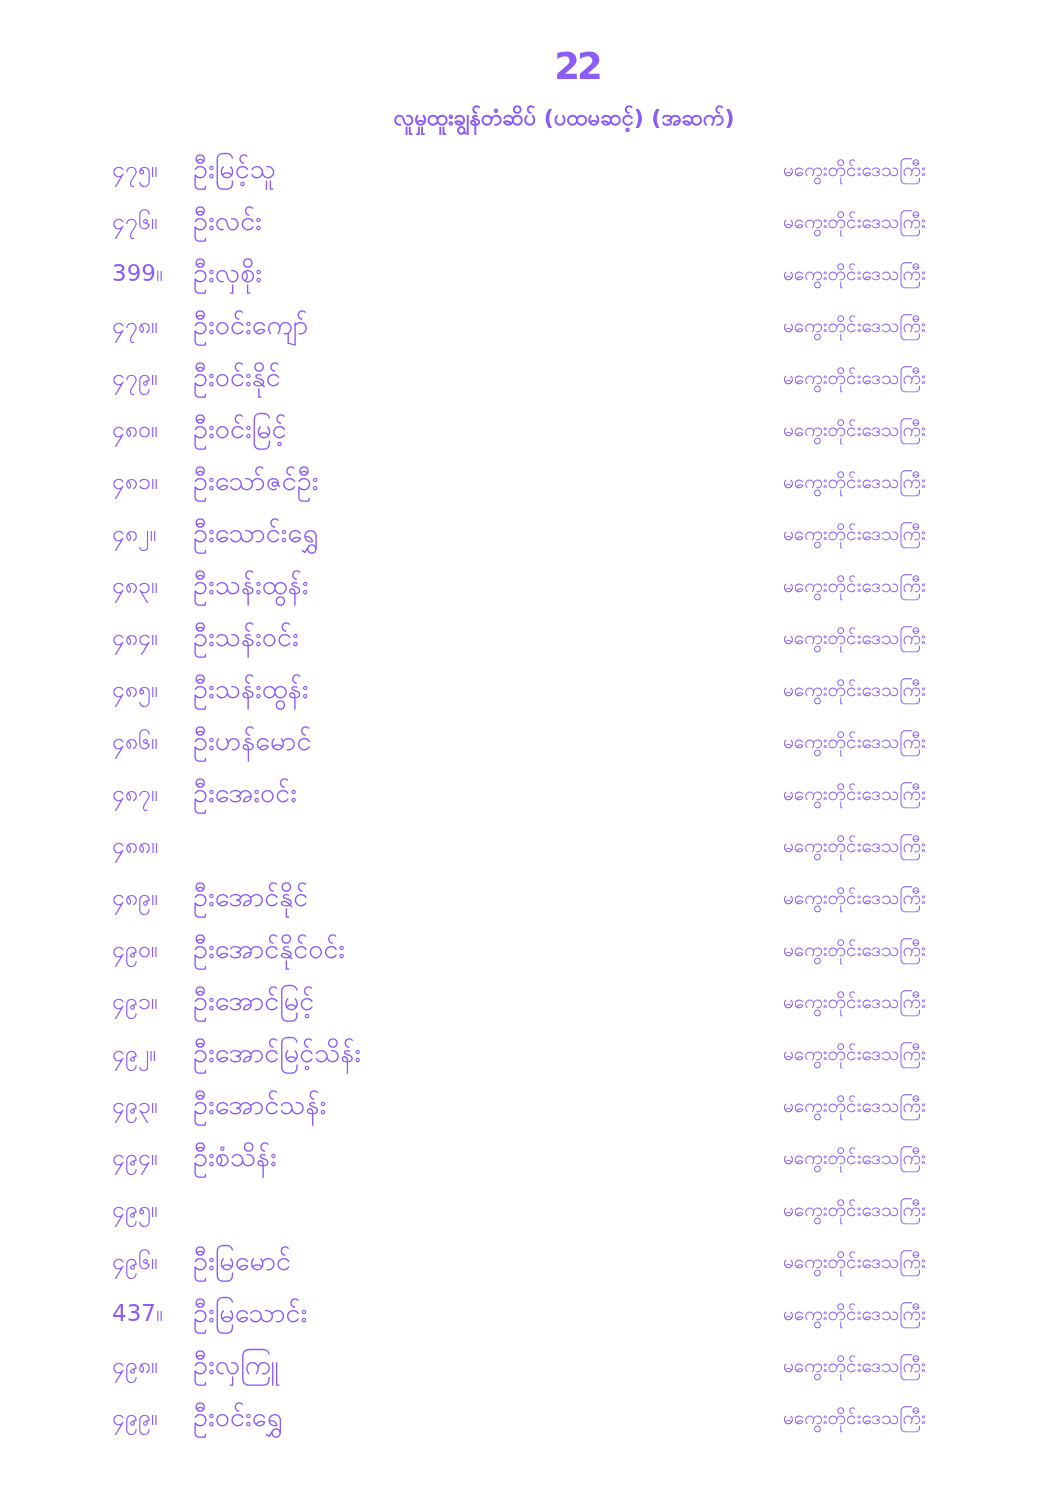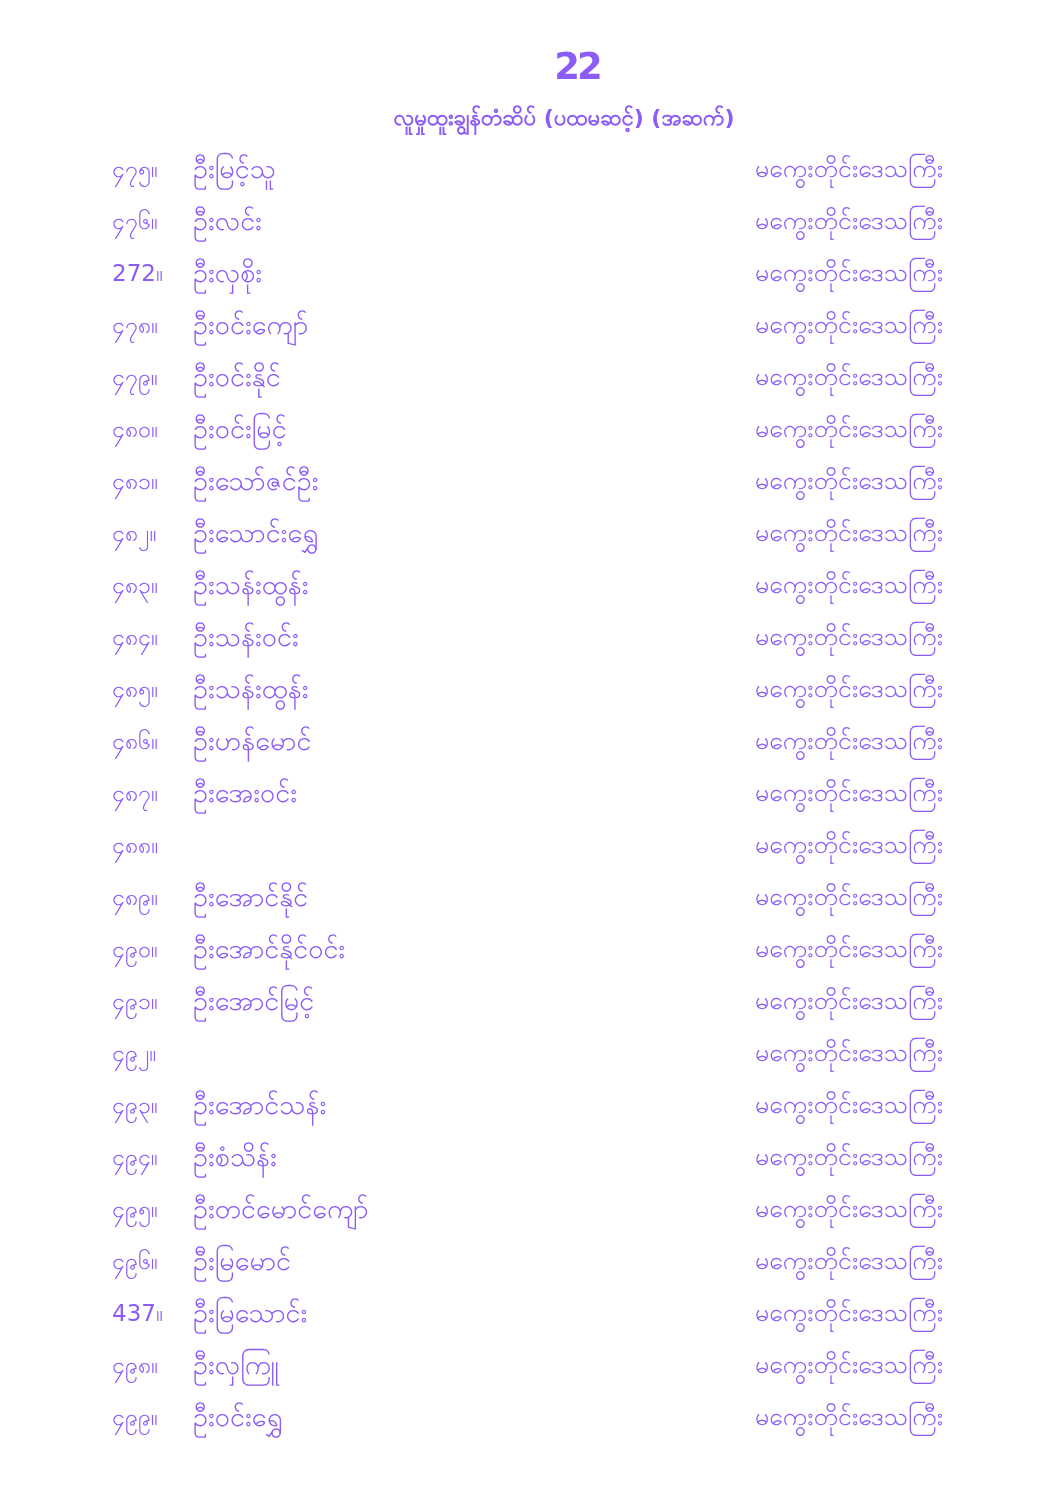--- a/index.html
+++ b/index.html
@@ -59,23 +59,23 @@
   }
   .row .name {
     position: absolute;
     left: 193px;
     top: 0;
     font-size: 27px;
     white-space: nowrap;
   }
   .row .region {
     position: absolute;
-    left: 755px;
+    left: 783px;
     top: 0;
-    font-size: 25px;
+    font-size: 19px;
     white-space: nowrap;
   }
 </style>
 </head>
 <body>
 
 <div class="page">
   <div class="page-number">22</div>
   <div class="page-title">လူမှုထူးချွန်တံဆိပ် (ပထမဆင့်) (အဆက်)</div>
   <div class="list" id="award-list">
@@ -83,21 +83,21 @@
         <span class="no">၄၇၅။</span>
         <span class="name">ဦးမြင့်သူ</span>
         <span class="region">မကွေးတိုင်းဒေသကြီး</span>
       </div>
       <div class="row">
         <span class="no">၄၇၆။</span>
         <span class="name">ဦးလင်း</span>
         <span class="region">မကွေးတိုင်းဒေသကြီး</span>
       </div>
       <div class="row">
-        <span class="no">272။</span>
+        <span class="no">399။</span>
         <span class="name">ဦးလှစိုး</span>
         <span class="region">မကွေးတိုင်းဒေသကြီး</span>
       </div>
       <div class="row">
         <span class="no">၄၇၈။</span>
         <span class="name">ဦးဝင်းကျော်</span>
         <span class="region">မကွေးတိုင်းဒေသကြီး</span>
       </div>
       <div class="row">
         <span class="no">၄၇၉။</span>
@@ -158,35 +158,35 @@
         <span class="name">ဦးအောင်နိုင်ဝင်း</span>
         <span class="region">မကွေးတိုင်းဒေသကြီး</span>
       </div>
       <div class="row">
         <span class="no">၄၉၁။</span>
         <span class="name">ဦးအောင်မြင့်</span>
         <span class="region">မကွေးတိုင်းဒေသကြီး</span>
       </div>
       <div class="row">
         <span class="no">၄၉၂။</span>
+        <span class="name">ဦးအောင်မြင့်သိန်း</span>
         <span class="region">မကွေးတိုင်းဒေသကြီး</span>
       </div>
       <div class="row">
         <span class="no">၄၉၃။</span>
         <span class="name">ဦးအောင်သန်း</span>
         <span class="region">မကွေးတိုင်းဒေသကြီး</span>
       </div>
       <div class="row">
         <span class="no">၄၉၄။</span>
         <span class="name">ဦးစံသိန်း</span>
         <span class="region">မကွေးတိုင်းဒေသကြီး</span>
       </div>
       <div class="row">
         <span class="no">၄၉၅။</span>
-        <span class="name">ဦးတင်မောင်ကျော်</span>
         <span class="region">မကွေးတိုင်းဒေသကြီး</span>
       </div>
       <div class="row">
         <span class="no">၄၉၆။</span>
         <span class="name">ဦးမြမောင်</span>
         <span class="region">မကွေးတိုင်းဒေသကြီး</span>
       </div>
       <div class="row">
         <span class="no">437။</span>
         <span class="name">ဦးမြသောင်း</span>

